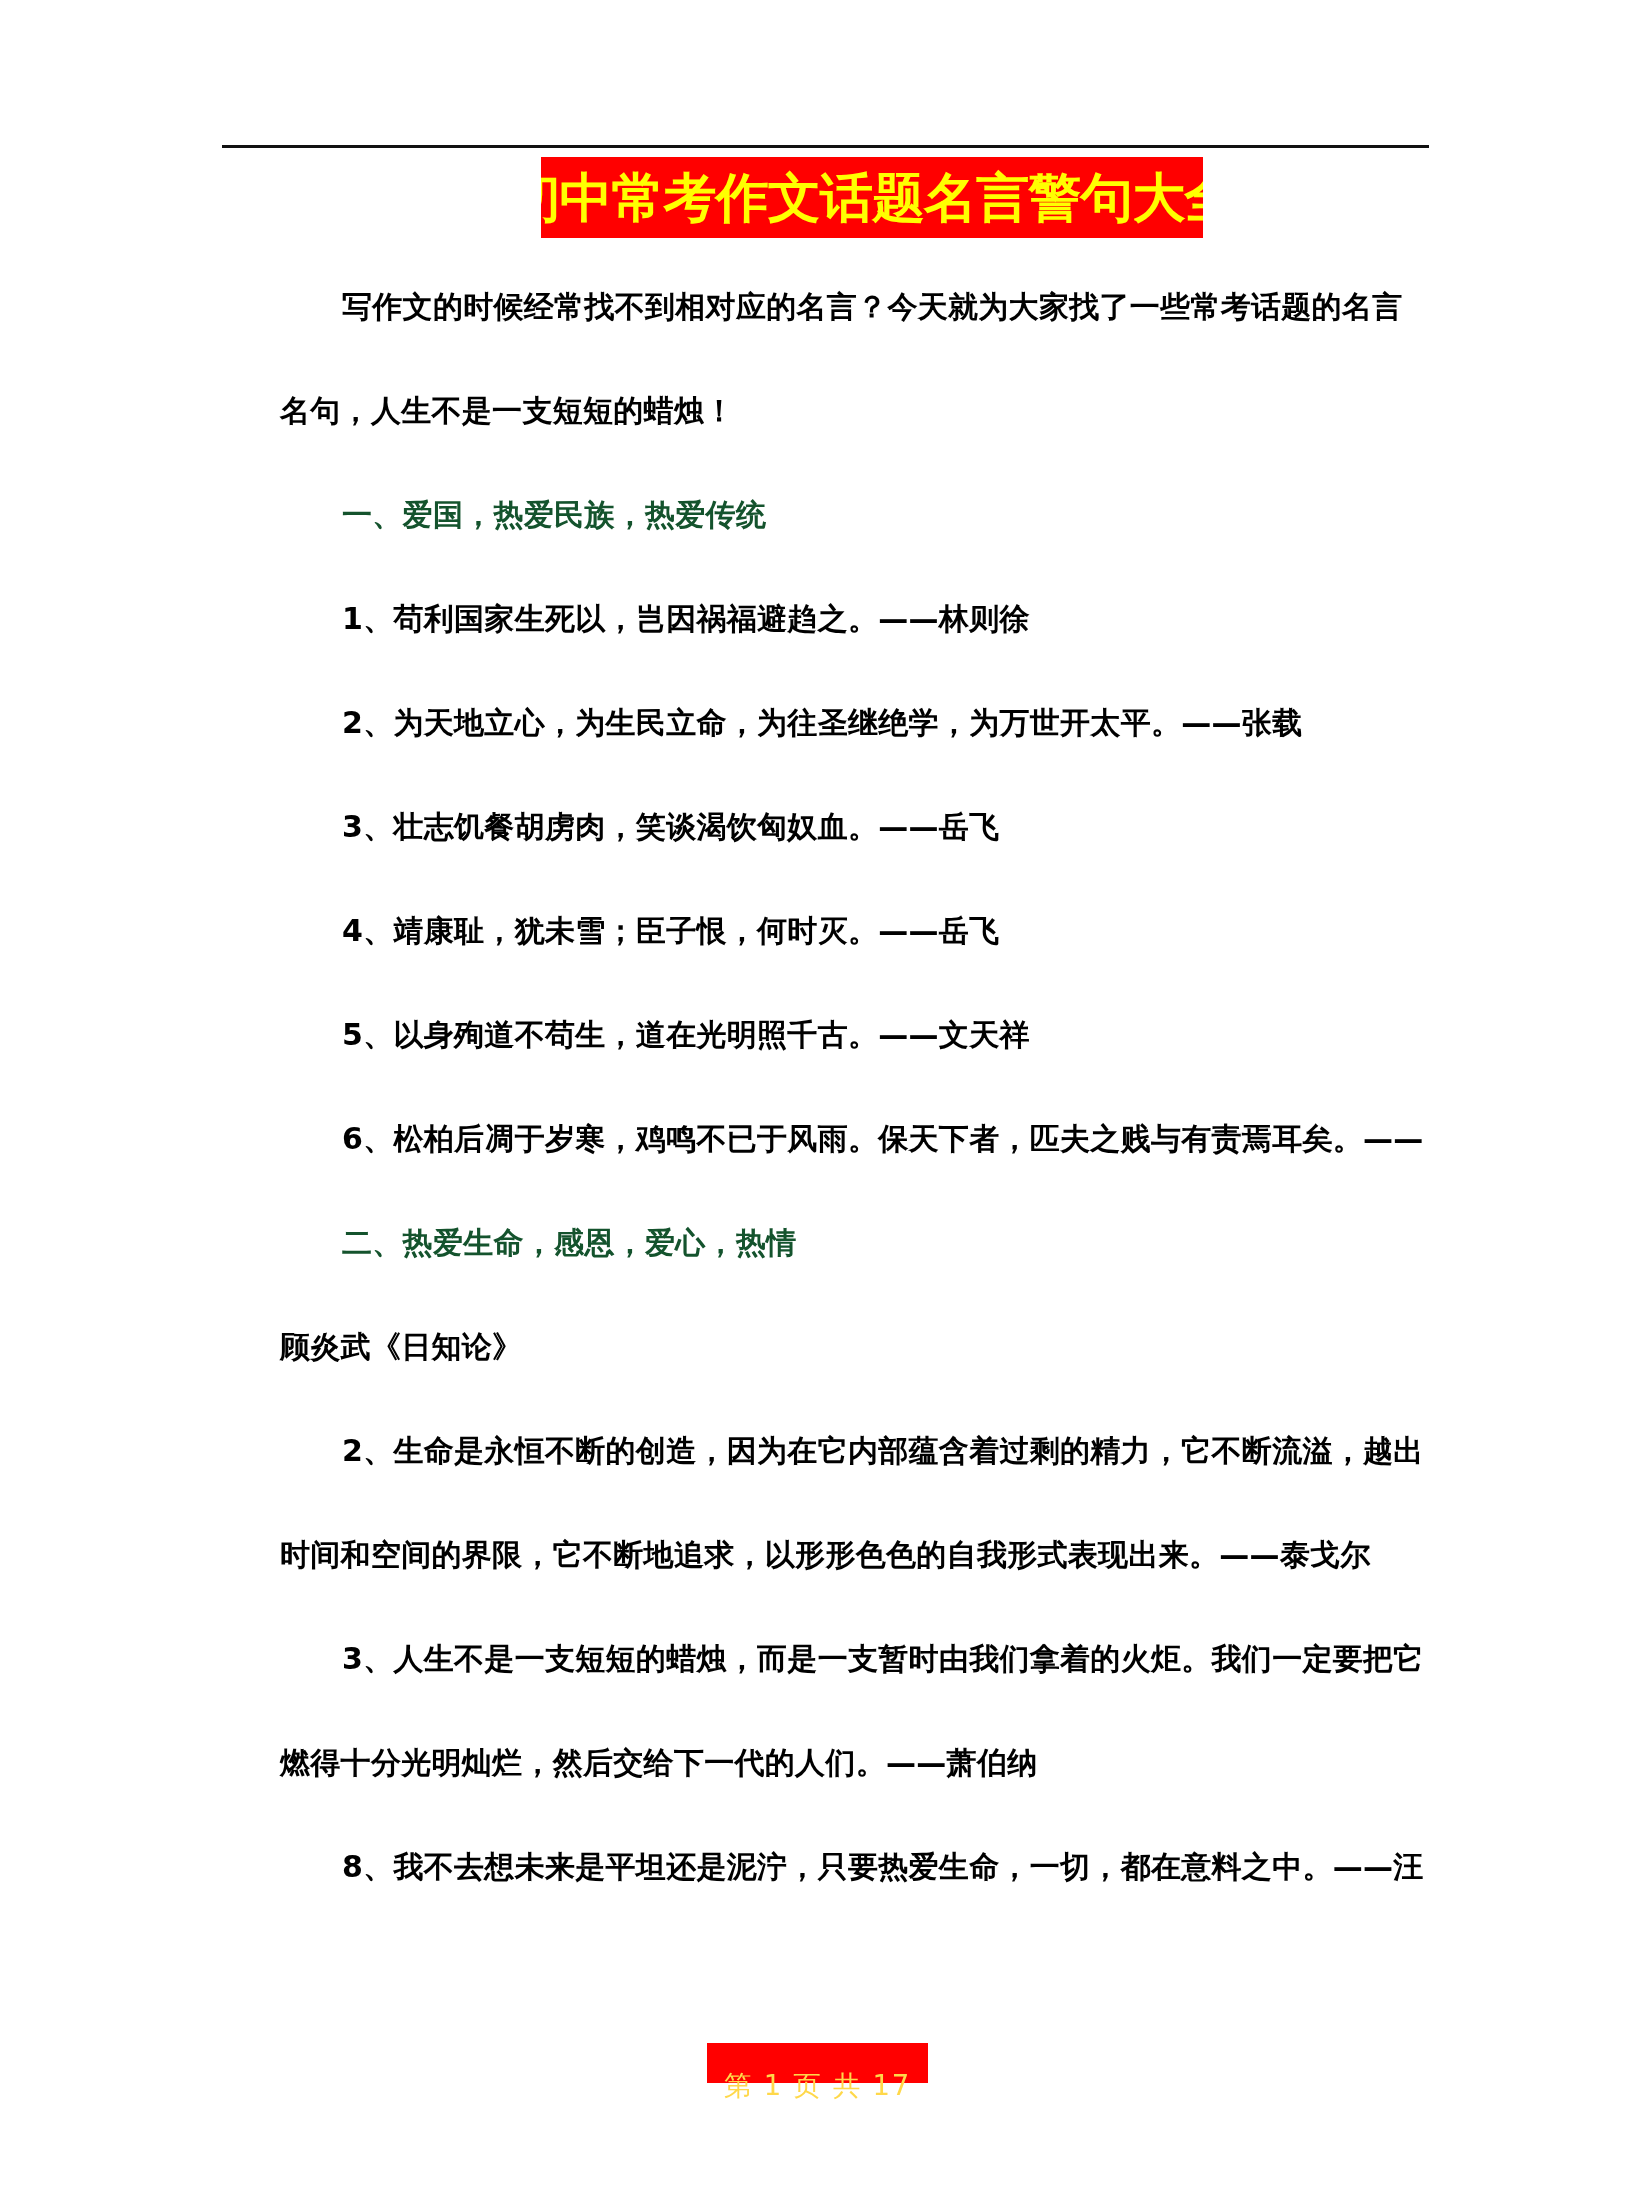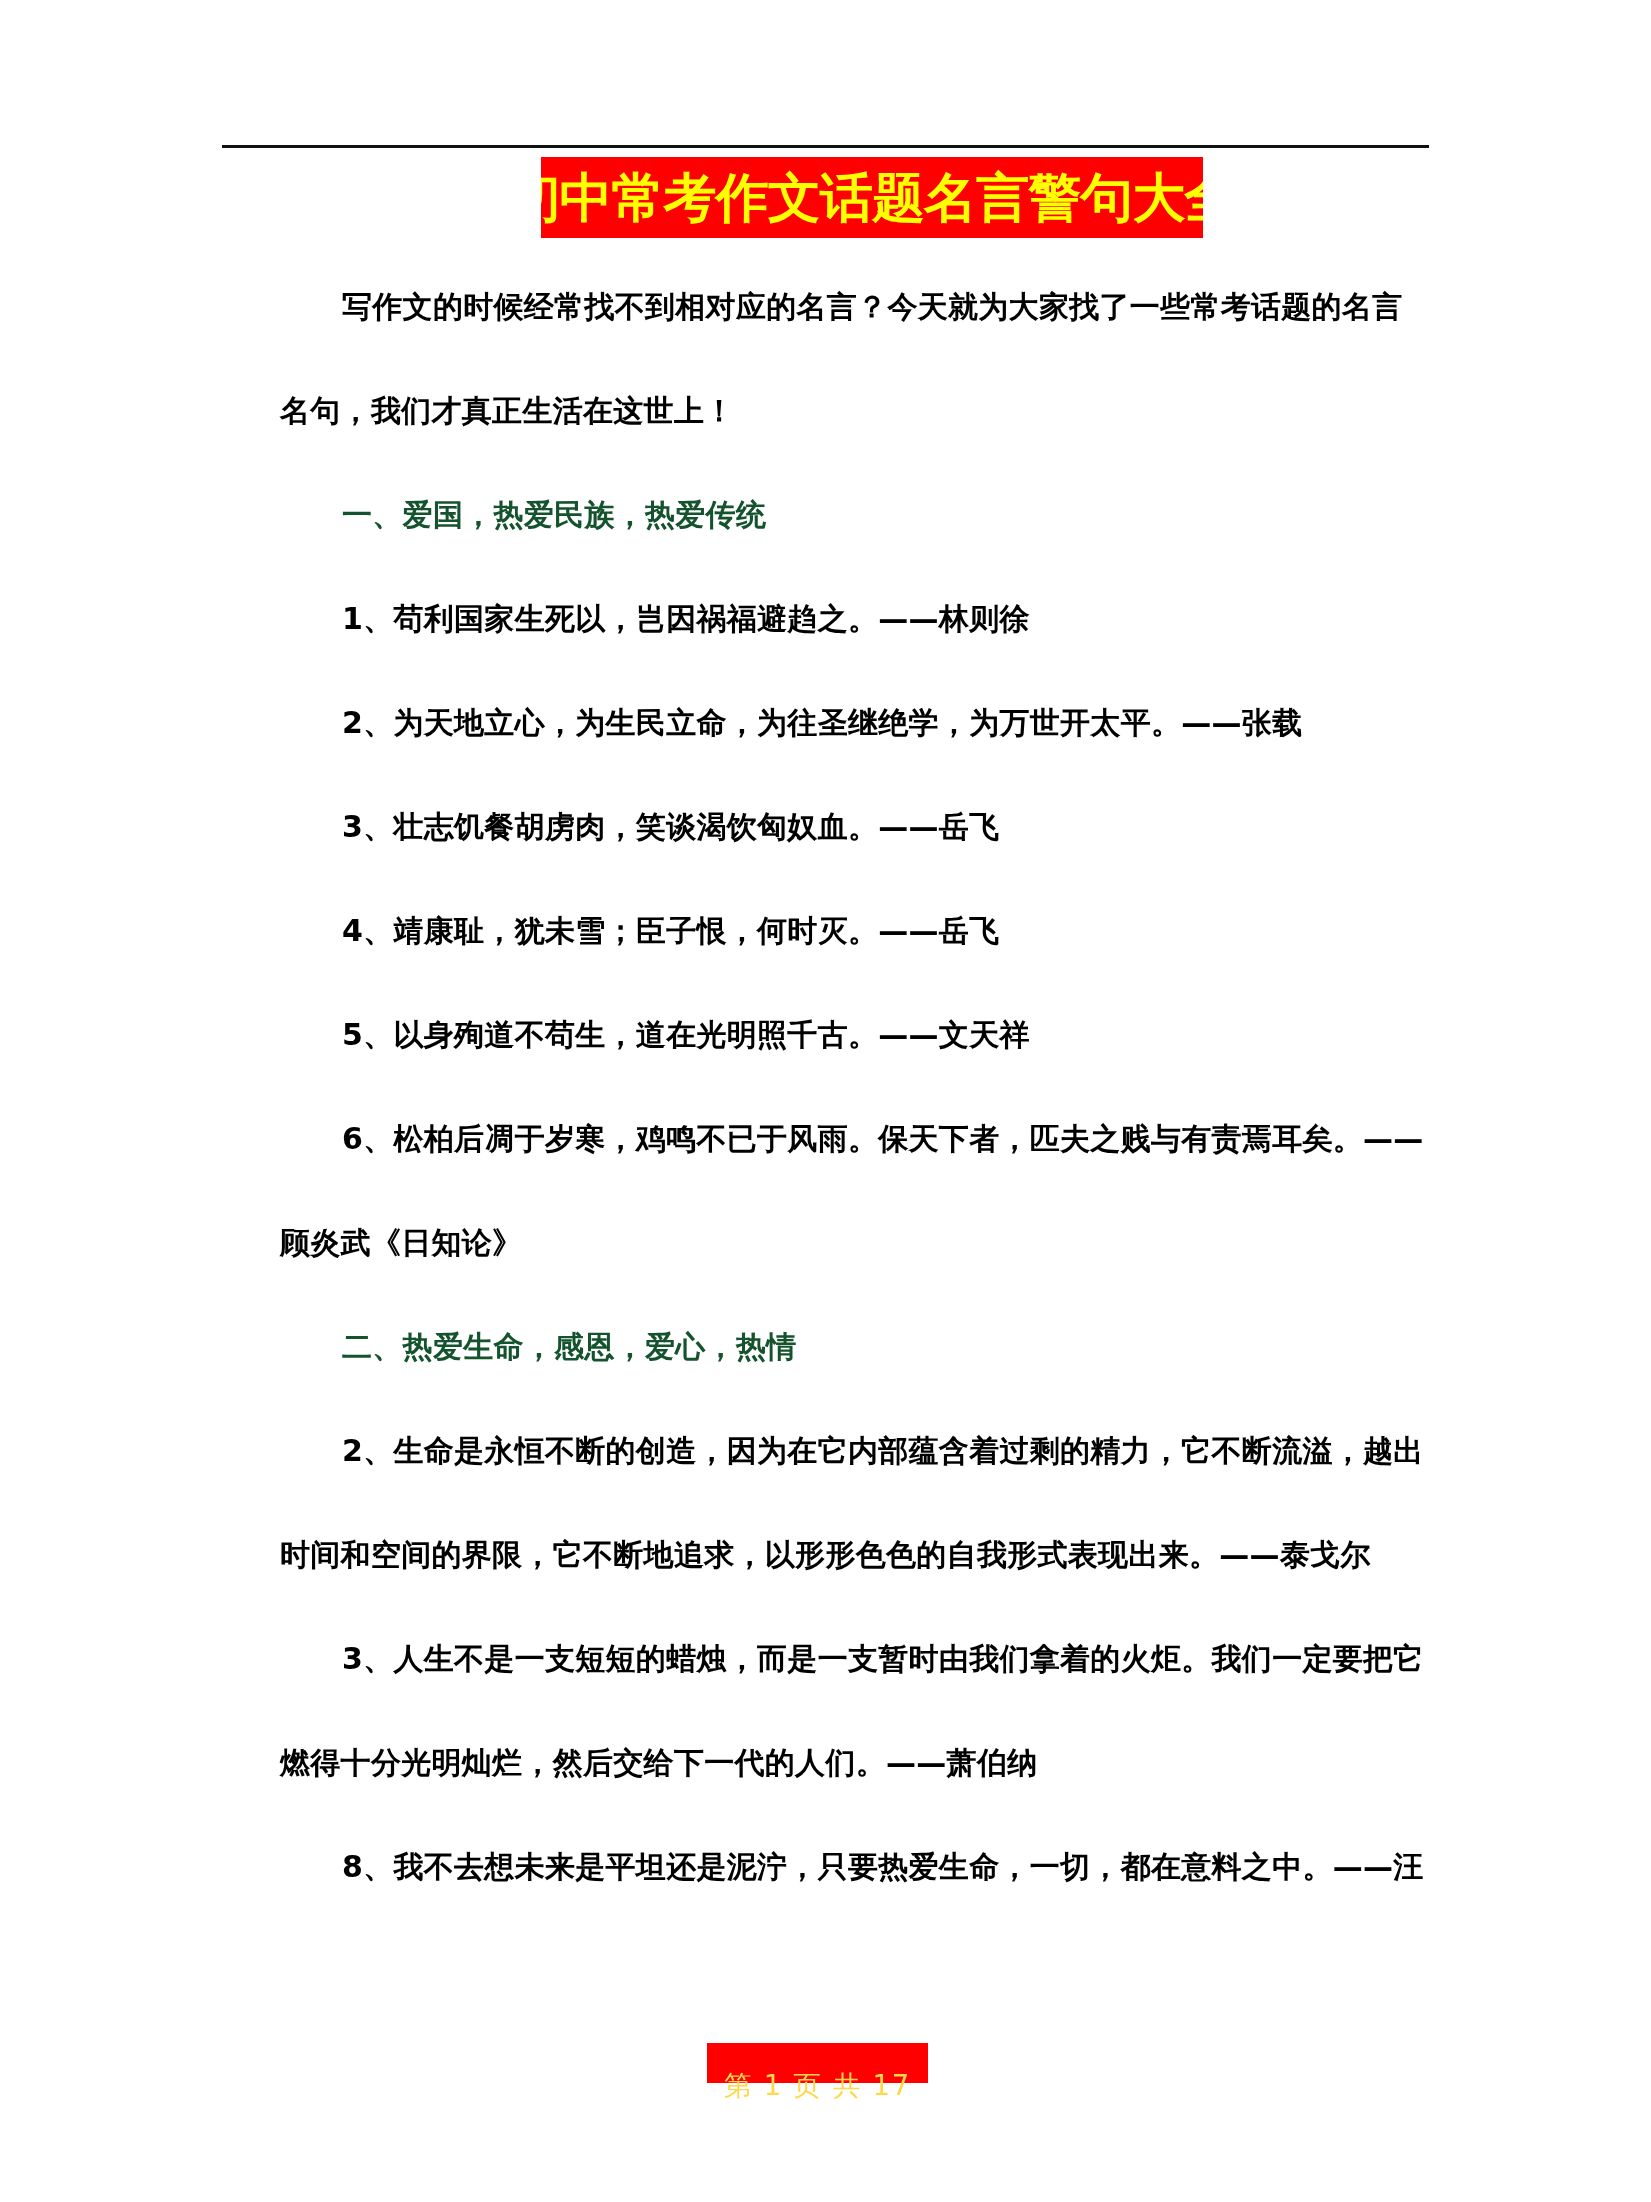--- a/index.html
+++ b/index.html
@@ -89,30 +89,30 @@
 <body>
 
 <div class="header-rule"></div>
 
 <div class="title-box">
   <span class="title-text">初中常考作文话题名言警句大全</span>
 </div>
 
 <div class="content">
   <div class="line indent">写作文的时候经常找不到相对应的名言？今天就为大家找了一些常考话题的名言</div>
-  <div class="line">名句，我们才真正生活在这世上！</div>
+  <div class="line">名句，人生不是一支短短的蜡烛！</div>
   <div class="line indent red">一、爱国，热爱民族，热爱传统</div>
   <div class="line indent">1、苟利国家生死以，岂因祸福避趋之。——林则徐</div>
   <div class="line indent">2、为天地立心，为生民立命，为往圣继绝学，为万世开太平。——张载</div>
   <div class="line indent">3、壮志饥餐胡虏肉，笑谈渴饮匈奴血。——岳飞</div>
   <div class="line indent">4、靖康耻，犹未雪；臣子恨，何时灭。——岳飞</div>
   <div class="line indent">5、以身殉道不苟生，道在光明照千古。——文天祥</div>
   <div class="line indent">6、松柏后凋于岁寒，鸡鸣不已于风雨。保天下者，匹夫之贱与有责焉耳矣。——</div>
+  <div class="line indent red">二、热爱生命，感恩，爱心，热情</div>
   <div class="line">顾炎武《日知论》</div>
-  <div class="line indent red">二、热爱生命，感恩，爱心，热情</div>
   <div class="line indent">2、生命是永恒不断的创造，因为在它内部蕴含着过剩的精力，它不断流溢，越出</div>
   <div class="line">时间和空间的界限，它不断地追求，以形形色色的自我形式表现出来。——泰戈尔</div>
   <div class="line indent">3、人生不是一支短短的蜡烛，而是一支暂时由我们拿着的火炬。我们一定要把它</div>
   <div class="line">燃得十分光明灿烂，然后交给下一代的人们。——萧伯纳</div>
   <div class="line indent">8、我不去想未来是平坦还是泥泞，只要热爱生命，一切，都在意料之中。——汪</div>
 </div>
 
 <div class="page-box">
   <span class="page-text">第 1 页 共 17</span>
 </div>

